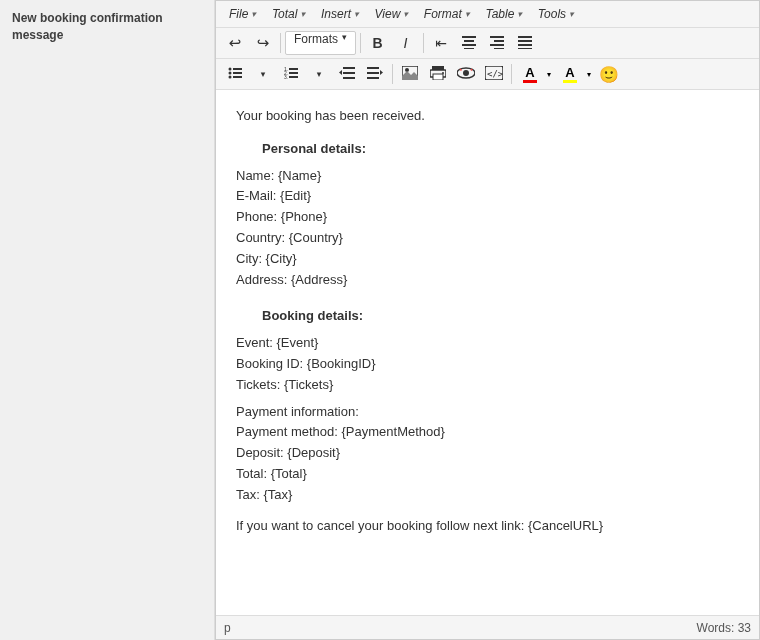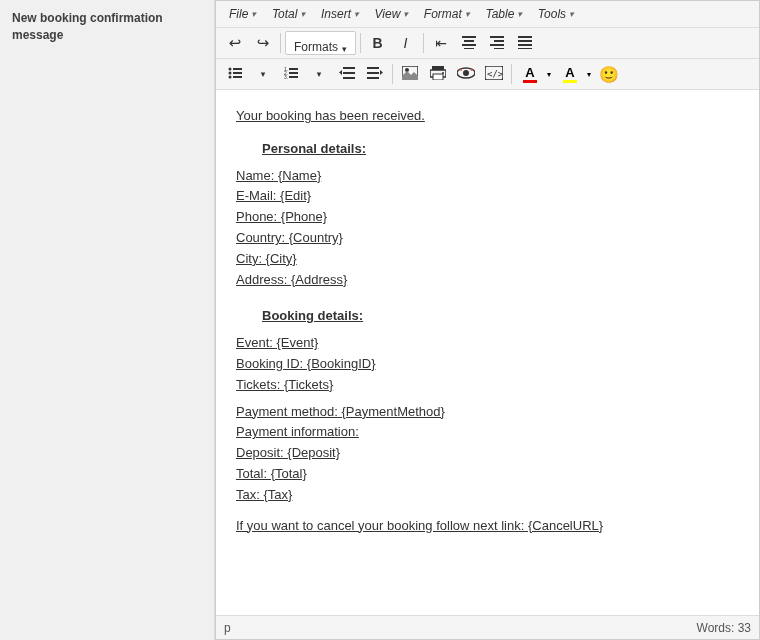--- a/index.html
+++ b/index.html
@@ -90,21 +90,21 @@
       cursor: pointer;
       font-size: 13px;
       color: #333;
       background: transparent;
     }
     .tb-btn-wide {
       width: auto;
       padding: 0 8px;
       height: 24px;
       display: flex;
-      align-items: flex-end;
+      align-items: flex-start;
       gap: 4px;
       border: 1px solid #ccc;
       border-radius: 2px;
       cursor: pointer;
       font-size: 12px;
       color: #333;
       background: #fff;
     }
 
     
@@ -112,21 +112,20 @@
       flex: 1;
       overflow-y: auto;
       padding: 16px 20px;
       background: #fff;
       font-size: 13px;
       color: #333;
       line-height: 1.6;
     }
     .content-line {
       margin: 0;
-      text-decoration: underline;
     }
     .content-bold {
       font-weight: bold;
       margin-left: 26px;
     }
     .content-spacer {
       height: 12px;
     }
 
     
@@ -421,22 +420,22 @@
     <p class="content-line">Country: {Country}</p>
     <p class="content-line">City: {City}</p>
     <p class="content-line">Address: {Address}</p>
     <div class="content-spacer" style="height:16px;"></div>
     <p class="content-line content-bold">Booking details:</p>
     <div class="content-spacer" style="height:6px;"></div>
     <p class="content-line">Event: {Event}</p>
     <p class="content-line">Booking ID: {BookingID}</p>
     <p class="content-line">Tickets: {Tickets}</p>
     <div class="content-spacer" style="height:6px;"></div>
+    <p class="content-line">Payment information:</p>
     <p class="content-line">Payment method: {PaymentMethod}</p>
-    <p class="content-line">Payment information:</p>
     <p class="content-line">Deposit: {Deposit}</p>
     <p class="content-line">Total: {Total}</p>
     <p class="content-line">Tax: {Tax}</p>
     <div class="content-spacer" style="height:10px;"></div>
     <p class="content-line">If you want to cancel your booking follow next link: {CancelURL}</p>
     <div class="content-spacer" style="height:6px;"></div>
   </div>
 
   <div class="status-bar">
     <span>p</span>

